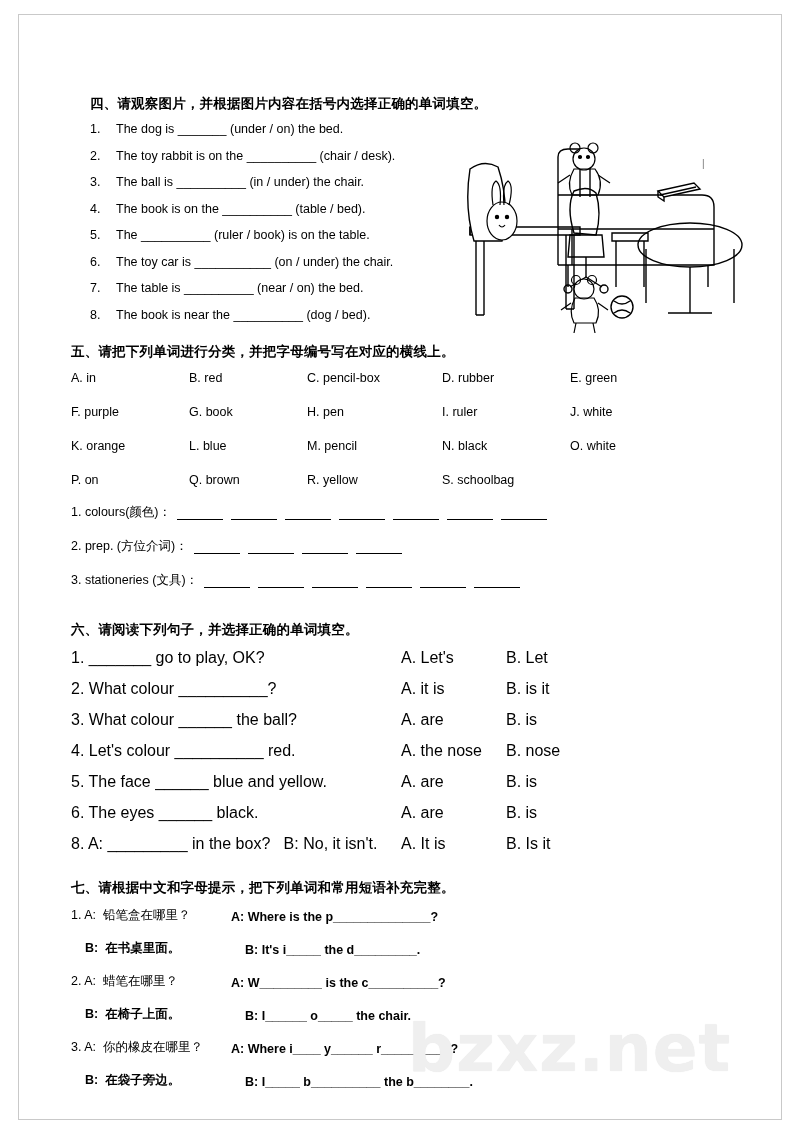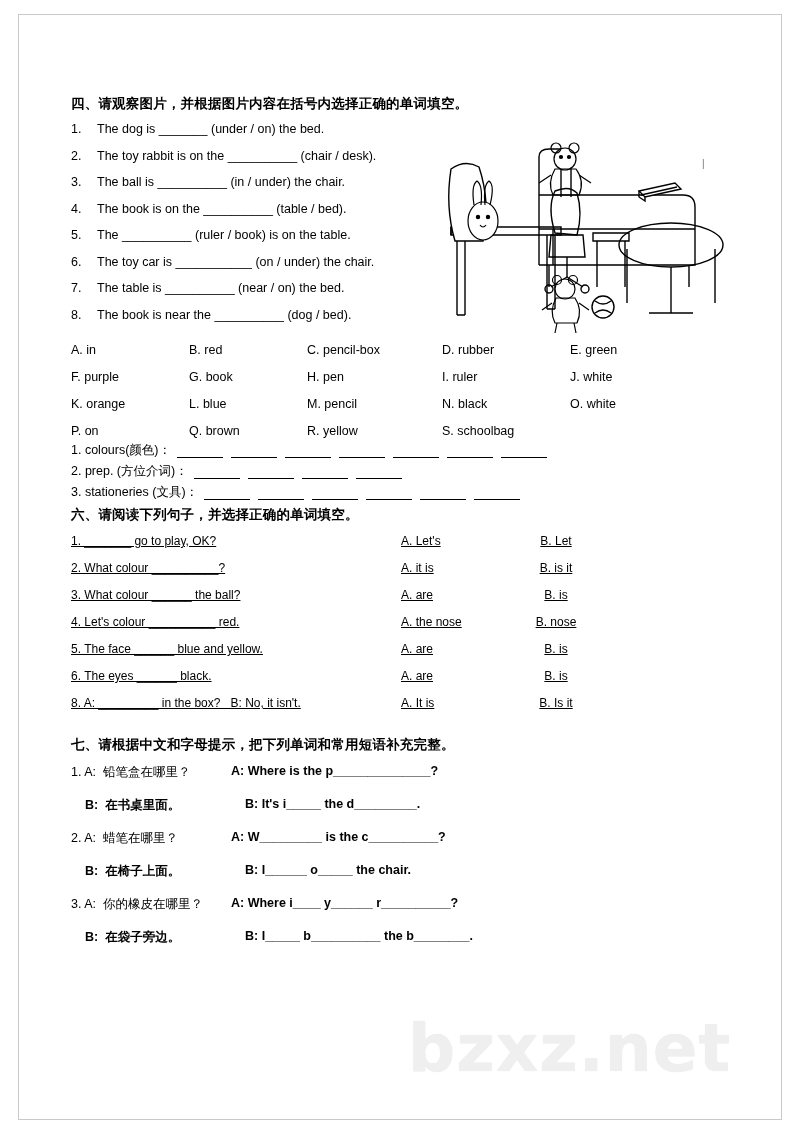--- a/index.html
+++ b/index.html
@@ -51,69 +51,69 @@
   }
   .q-num {
     width: 26px;
     flex: none;
   }
   .q-text {
     white-space: pre;
   }
   .sec4wrap {
     position: relative;
+    margin-left: 19px;
   }
   
   .picture {
     position: absolute;
     left: 372px;
     top: 42px;
     width: 290px;
     height: 215px;
   }
   .picture svg { display: block; }
 
   
   .sec5 { margin-top: 22px; }
   .word-grid {
     display: grid;
     grid-template-columns: 118px 118px 135px 128px 110px;
-    row-gap: 13px;
+    row-gap: 20px;
     font-size: 12.5px;
   }
   .cat-row {
     font-size: 12.5px;
-    margin-top: 4px;
+    margin-top: 17px;
     display: flex;
     align-items: flex-end;
   }
   .cat-label { white-space: nowrap; margin-right: 6px; }
   .blanks { display: flex; gap: 8px; padding-bottom: 1px; }
   .blanks .b { width: 46px; border-bottom: 1px solid #000; height: 11px; }
 
   
-  .sec6 { margin-top: 5px; }
+  .sec6 { margin-top: 32px; }
   .six-row {
     display: flex;
-    font-size: 12px;
+    font-size: 16px;
     margin-bottom: 13px;
     align-items: baseline;
-    text-decoration: underline;
   }
   .six-q { width: 330px; white-space: pre; }
   .six-a { width: 105px; }
-  .six-b { width: 100px; text-align: center; }
+  .six-b { width: 100px; }
 
   
   .sec7 { margin-top: 26px; }
   .seven-row {
     display: flex;
     font-size: 12.5px;
     margin-bottom: 16px;
-    align-items: flex-start;
+    align-items: flex-end;
   }
   .seven-cn { width: 160px; white-space: pre; }
   .seven-en { white-space: pre; font-weight: bold; }
   .indent { padding-left: 14px; font-weight: bold; }
 
   .watermark {
     position: absolute;
     left: 345px;
     top: 995px;
     font-size: 66px;
@@ -250,20 +250,21 @@
             <path d="M152 164 Q160 170 168 164 M152 176 Q160 170 168 176"></path>
 
             <path d="M150 96 L186 96 L186 104 L150 104 Z"></path>
             <path d="M154 104 L154 150 M182 104 L182 150"></path>
           </g>
         </svg>
       </div>
     </div>
 
     <div class="sec5">
+      <div class="sec-head">五、请把下列单词进行分类，并把字母编号写在对应的横线上。</div>
       <div class="word-grid">
         <span>A. in</span>
         <span>B. red</span>
         <span>C. pencil-box</span>
         <span>D. rubber</span>
         <span>E. green</span>
         <span>F. purple</span>
         <span>G. book</span>
         <span>H. pen</span>
         <span>I. ruler</span>

